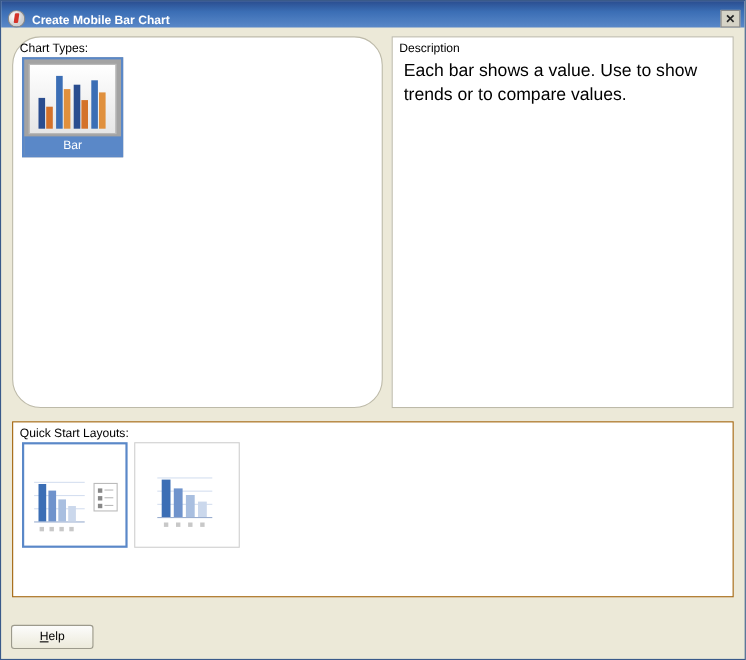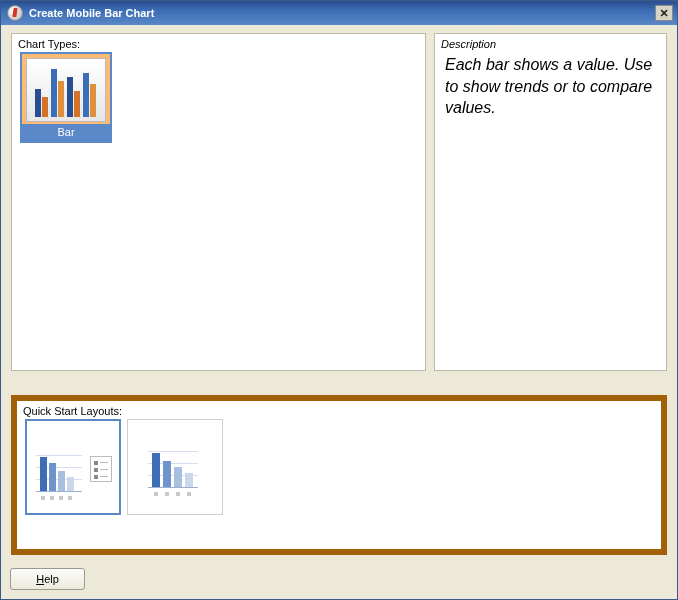--- a/index.html
+++ b/index.html
@@ -12,21 +12,21 @@
     width: 678px;
     height: 600px;
     overflow: hidden;
     border: 1px solid #3a5a8a;
   }
   .titlebar {
     height: 24px;
     background: linear-gradient(to bottom, #2a4d8f 0%, #3b6eb5 40%, #5a88c8 100%);
     color: #fff;
     display: flex;
-    align-items: center;
+    align-items: flex-end;
     padding: 0 4px 0 6px;
     font-weight: bold;
     font-size: 11px;
   }
   .titlebar .app-icon {
     width: 16px; height: 16px;
     border-radius: 50%;
     background: radial-gradient(circle at 35% 35%, #fff 0%, #e8e8e8 30%, #d0d0d0 60%);
     margin-right: 6px;
     position: relative;
@@ -69,38 +69,38 @@
     padding: 18px 8px 8px 8px;
   }
   .field-label {
     position: absolute;
     top: 4px; left: 6px;
     font-size: 11px;
     color: #000;
     background: transparent;
   }
   .ct-group {
-    width: 415px;
+    width: 337px;
     height: 338px;
+    border-radius: 26px;
   }
   .desc-group {
     flex: 1;
     height: 338px;
-    font-style: italic;
   }
   .desc-text {
     font-size: 16px;
     color: #000;
     line-height: 1.35;
     padding: 2px 2px;
   }
   .chart-type-item {
     width: 92px;
     border: 2px solid #5a88c8;
-    background: #fdba74;
+    background: #a3a3a3;
     display: inline-block;
     text-align: center;
     cursor: pointer;
   }
   .chart-type-item .thumb {
     width: 80px; height: 64px;
     margin: 4px auto 2px auto;
     background: linear-gradient(to bottom, #fff 0%, #e6e6e6 100%);
     border: 1px solid #bbb;
     position: relative;
@@ -116,24 +116,24 @@
   .thumb .b1 { left: 8px;  height: 28px; background: #2a4d8f; }
   .thumb .b2 { left: 15px; height: 20px; background: #d4722a; }
   .thumb .b3 { left: 24px; height: 48px; background: #3b6eb5; }
   .thumb .b4 { left: 31px; height: 36px; background: #e0903d; }
   .thumb .b5 { left: 40px; height: 40px; background: #2a4d8f; }
   .thumb .b6 { left: 47px; height: 26px; background: #d4722a; }
   .thumb .b7 { left: 56px; height: 44px; background: #3b6eb5; }
   .thumb .b8 { left: 63px; height: 33px; background: #e0903d; }
 
   .qs-group {
-    margin-top: 24px;
+    margin-top: 12px;
     height: 160px;
     width: 100%;
-    border: 6px solid #a16207;
+    border: 1px solid #a16207;
     background: #fff;
     position: relative;
     padding: 18px 8px 8px 8px;
   }
   .qs-row { display: flex; gap: 6px; }
   .qs-item {
     width: 96px; height: 96px;
     border: 1px solid #cfcfcf;
     display: flex; align-items: center; justify-content: center;
     cursor: pointer;

